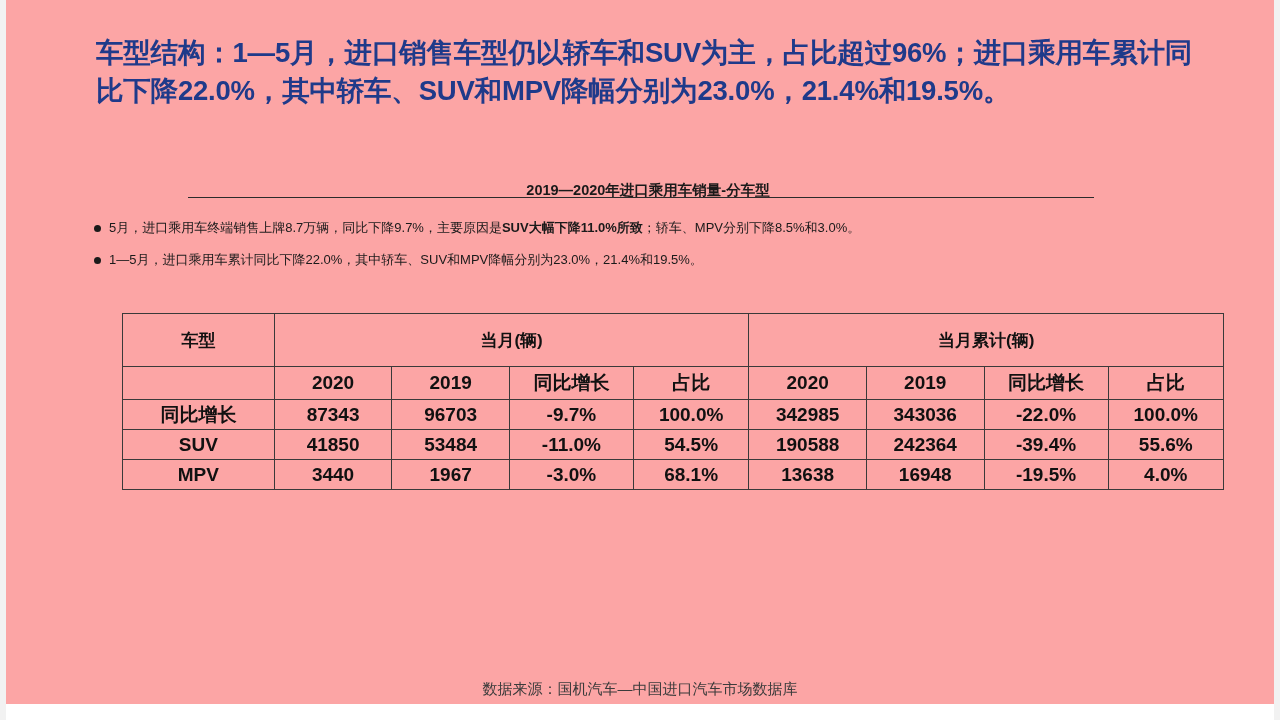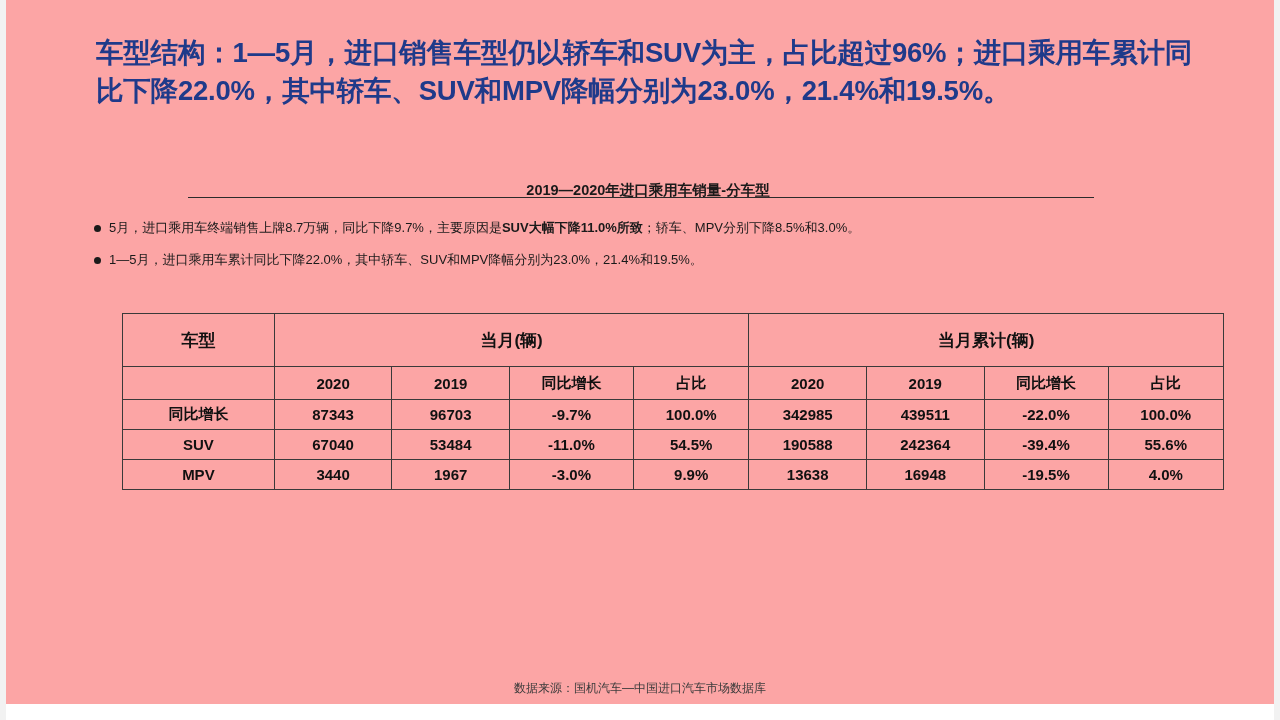--- a/index.html
+++ b/index.html
@@ -97,21 +97,21 @@
     left: 90px;
     top: 313px;
     width: 1102px;
     border-collapse: collapse;
     table-layout: fixed;
     margin-left: 32px;
   }
   table.data td, table.data th {
     border: 1px solid #3a3a3a;
     text-align: center;
-    font-size: 15px;
+    font-size: 19px;
     font-weight: bold;
     color: #111111;
     height: 29px;
     padding: 0;
   }
   table.data .hdr-big {
     font-size: 17px;
     height: 52px;
   }
   table.data .sub {
@@ -125,21 +125,21 @@
   .col-v { width: 110px; }
   .col-g { width: 116px; }
   .col-p { width: 108px; }
 
   .source {
     position: absolute;
     left: 0;
     top: 680px;
     width: 1280px;
     text-align: center;
-    font-size: 12px;
+    font-size: 15px;
     color: #3b3b3b;
   }
 </style>
 </head>
 <body>
 
 <div class="slide">
 
   <div class="edge-left"></div>
   <div class="edge-right"></div>
@@ -188,41 +188,41 @@
         <td class="sub">占比</td>
       </tr>
 
       <tr>
         <td>同比增长</td>
         <td>87343</td>
         <td>96703</td>
         <td>-9.7%</td>
         <td>100.0%</td>
         <td>342985</td>
-        <td>439511</td>
+        <td>343036</td>
         <td>-22.0%</td>
         <td>100.0%</td>
       </tr>
       <tr>
         <td>SUV</td>
-        <td>67040</td>
+        <td>41850</td>
         <td>53484</td>
         <td>-11.0%</td>
         <td>54.5%</td>
         <td>190588</td>
         <td>242364</td>
         <td>-39.4%</td>
         <td>55.6%</td>
       </tr>
       <tr>
         <td>MPV</td>
         <td>3440</td>
         <td>1967</td>
         <td>-3.0%</td>
-        <td>9.9%</td>
+        <td>68.1%</td>
         <td>13638</td>
         <td>16948</td>
         <td>-19.5%</td>
         <td>4.0%</td>
       </tr>
     </tbody>
   </table>
 
   <div class="source">数据来源：国机汽车—中国进口汽车市场数据库</div>
 

